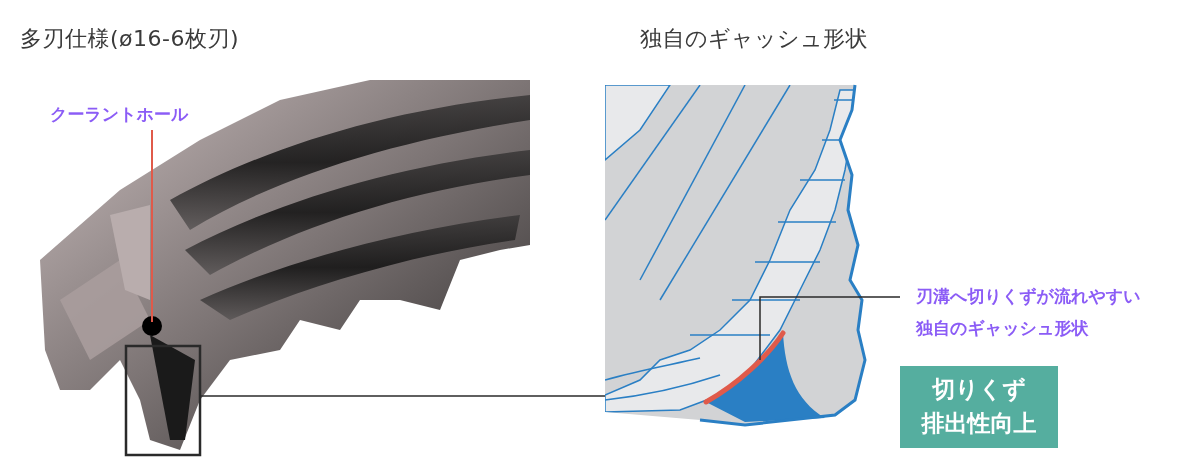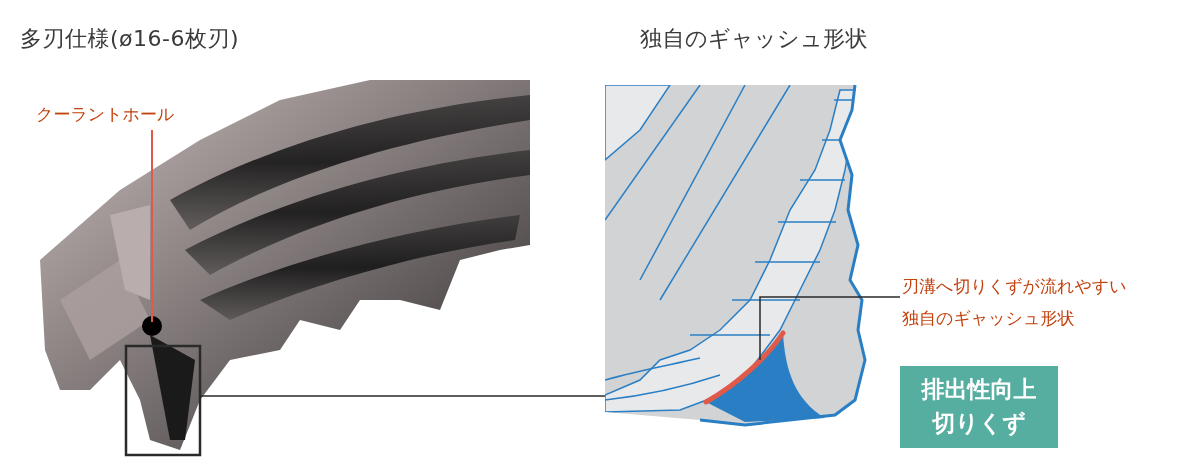--- a/index.html
+++ b/index.html
@@ -1,23 +1,23 @@
 <!DOCTYPE html>
 <html><head>
 <meta charset="utf-8">
 <style>
   html, body { margin: 0; padding: 0; background: #ffffff; }
   body { width: 1200px; height: 476px; position: relative; overflow: hidden;
          font-family: "DejaVu Sans", "Liberation Sans", sans-serif; color: #333; }
   .title { position: absolute; font-size: 22px; color: #3a3a3a; letter-spacing: 0.5px; white-space: nowrap; }
   .title-left { left: 20px; top: 24px; text-align: right; }
   .title-right { left: 640px; top: 24px; }
-  .label { position: absolute; font-size: 17px; font-weight: normal; color: #c2410c; white-space: nowrap; }
+  .label { position: absolute; font-size: 17px; font-weight: bold; color: #8b5cf6; white-space: nowrap; margin-left: 14px; }
   .coolant-label { left: 36px; top: 103px; }
-  .gash-label { left: 902px; top: 270px; line-height: 32px; }
+  .gash-label { left: 902px; top: 280px; line-height: 32px; }
   .benefit-badge { position: absolute; left: 900px; top: 366px; width: 158px; height: 82px;
                    background: #55ae9f; color: #fff; font-weight: bold; font-size: 23px;
                    text-align: center; line-height: 34px; padding-top: 6px; box-sizing: border-box; }
   svg { position: absolute; left: 0; top: 0; }
 </style>
 </head>
 <body>
 
 <div class="title title-left">多刃仕様(ø16-6枚刃)</div>
 <div class="title title-right">独自のギャッシュ形状</div>
@@ -87,15 +87,15 @@
 </svg>
 
 <div class="label coolant-label">クーラントホール</div>
 
 <div class="label gash-label">
   <div>刃溝へ切りくずが流れやすい</div>
   <div>独自のギャッシュ形状</div>
 </div>
 
 <div class="benefit-badge">
+  <div>切りくず</div>
   <div>排出性向上</div>
-  <div>切りくず</div>
 </div>
 
 </body></html>

